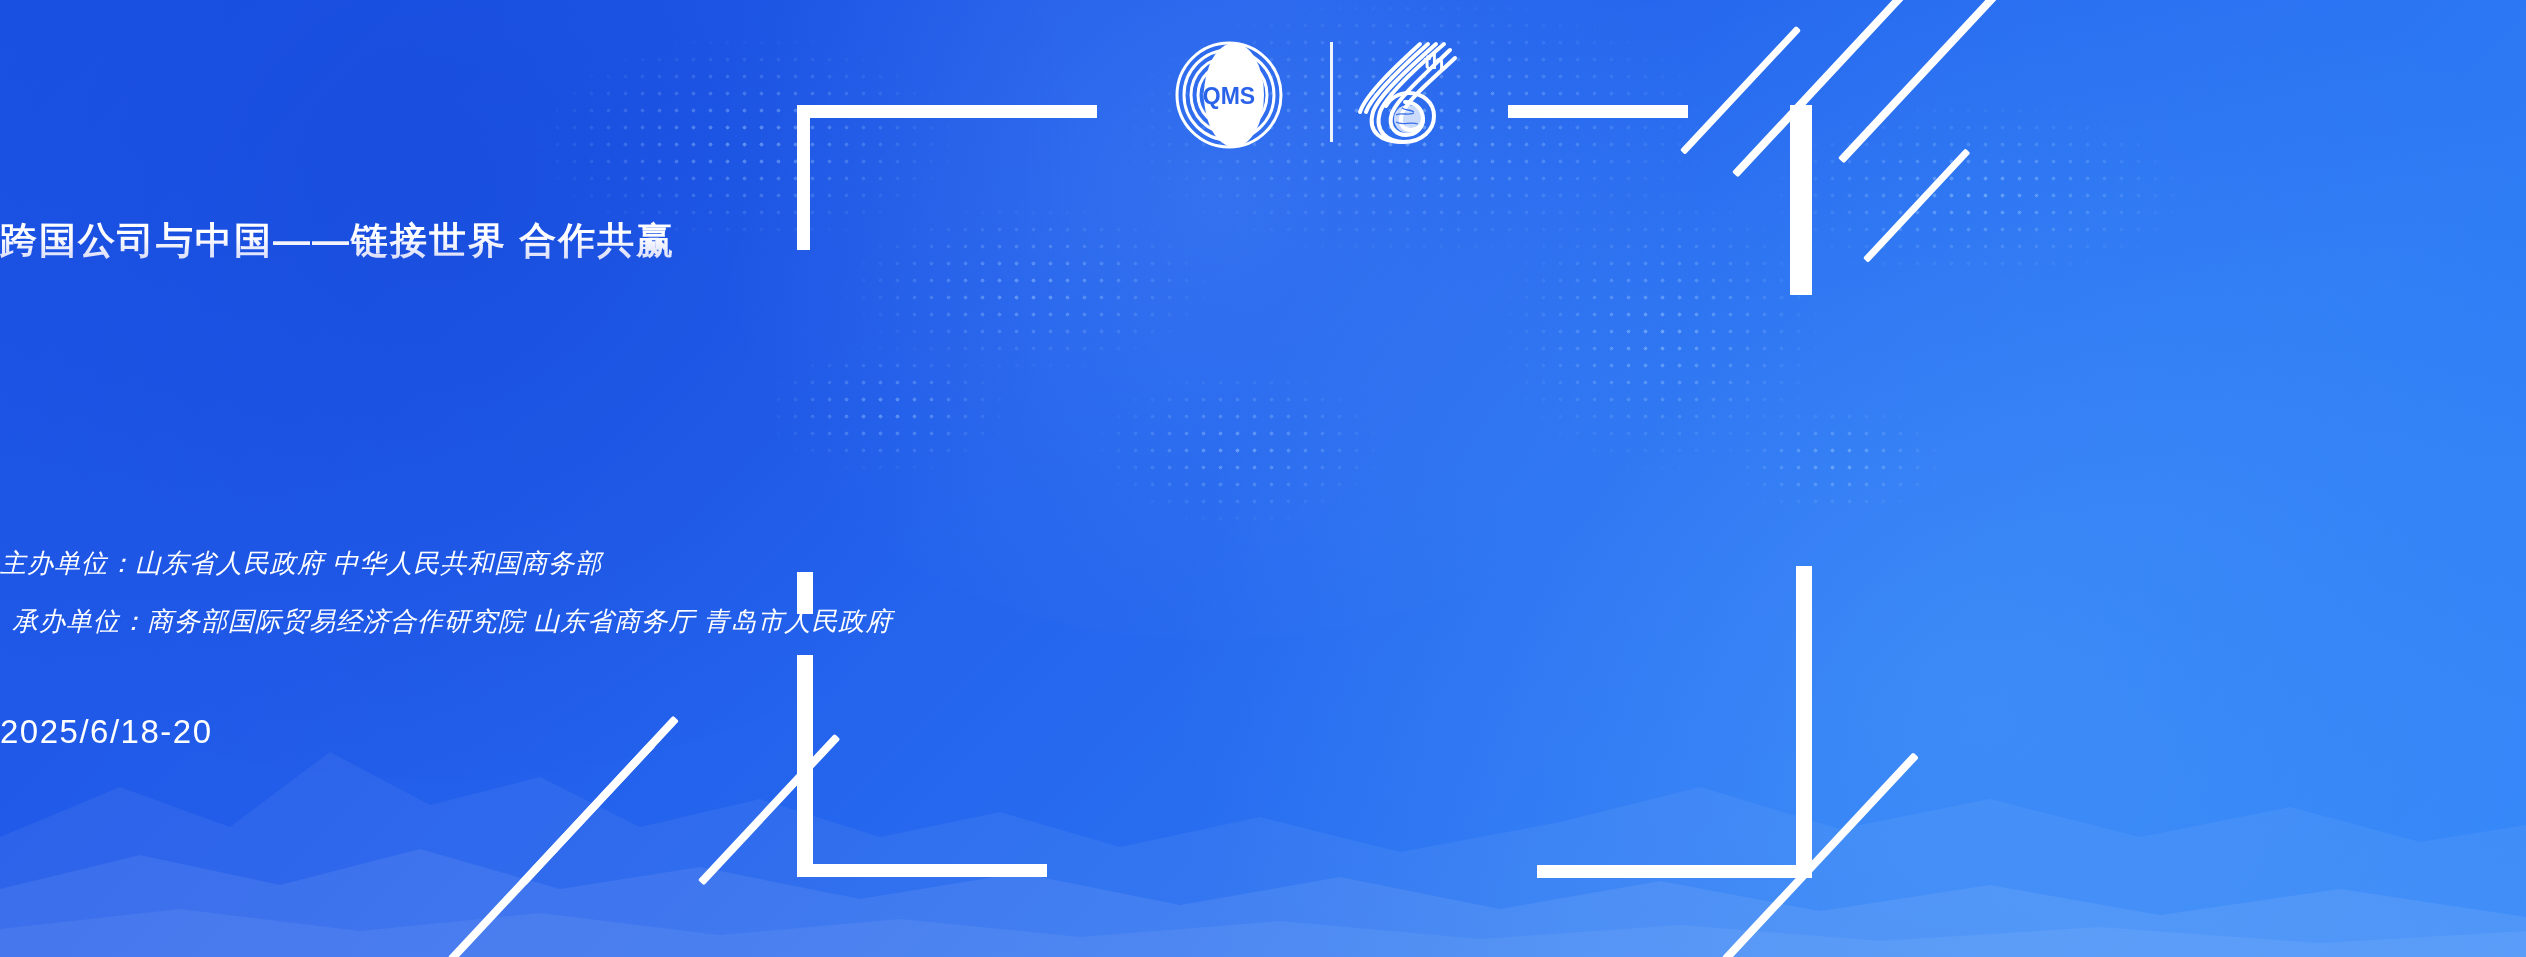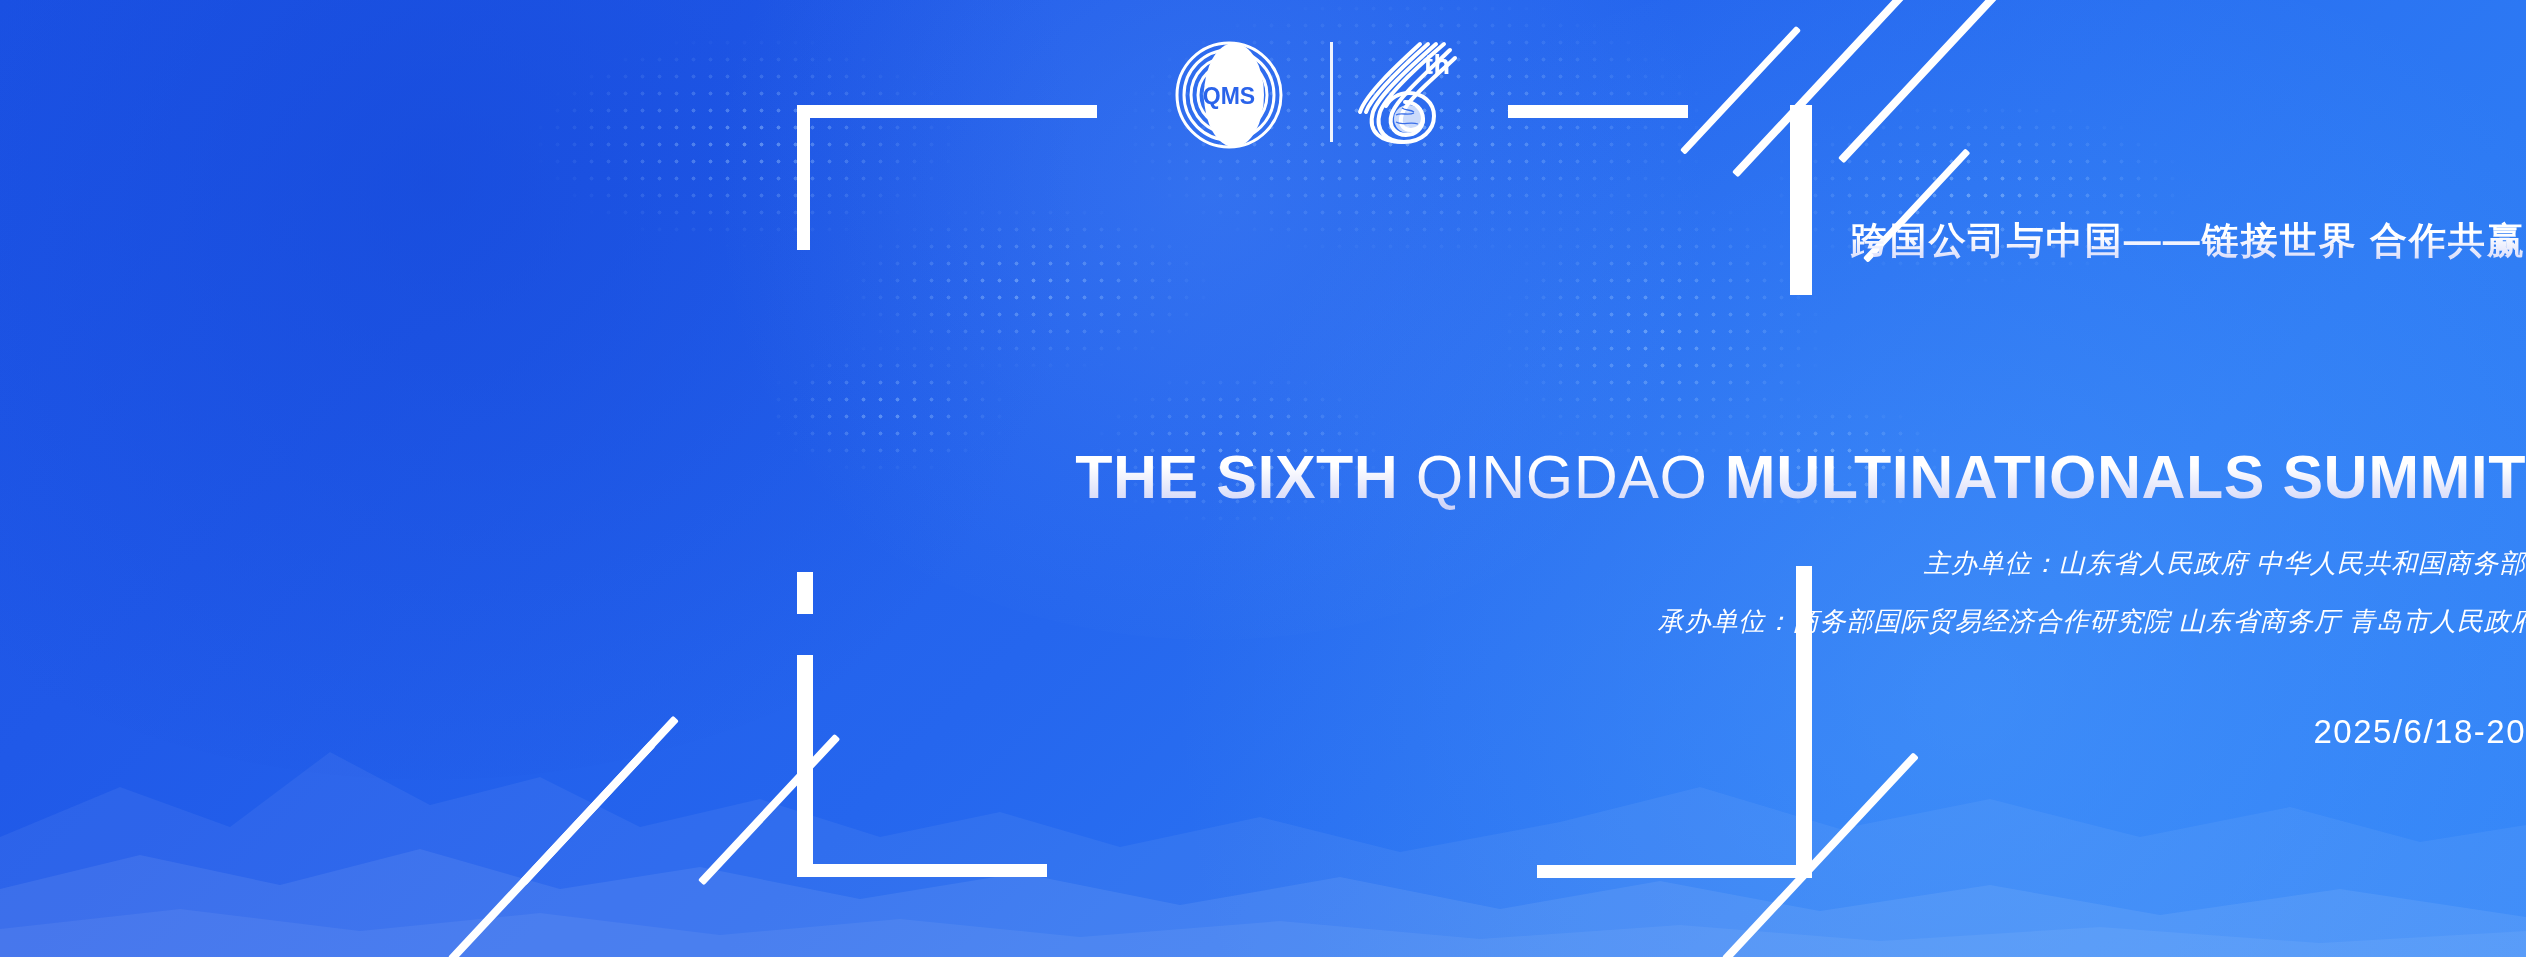--- a/index.html
+++ b/index.html
@@ -49,24 +49,24 @@
   
   .bracket{position:absolute;}
   .bracket i{position:absolute;background:#ffffff;display:block;}
 
   
   .streak{position:absolute;background:#ffffff;transform-origin:0 0;border-radius:2px;}
 
   
   .logo{position:absolute;left:1168px;top:40px;width:300px;height:110px;}
   .logo-div{position:absolute;left:1330px;top:42px;width:3px;height:100px;background:rgba(255,255,255,.92);}
-  .th{position:absolute;left:1424px;top:50px;color:#fff;font-size:27px;font-weight:700;letter-spacing:.5px;}
+  .th{position:absolute;left:1424px;top:50px;color:#fff;font-size:21px;font-weight:700;letter-spacing:.5px;}
 
   
-  .center{position:absolute;left:0;width:2526px;text-align:right;}
+  .center{position:absolute;left:0;width:2526px;text-align:left;}
   .subtitle{
     top:216px;font-size:37px;font-weight:700;letter-spacing:2px;
     background:linear-gradient(180deg,#ffffff 38%,#cfd4fa 100%);
     -webkit-background-clip:text;background-clip:text;color:transparent;
   }
   .maintitle{
     top:286px;font-size:108px;font-weight:700;letter-spacing:10px;line-height:1.08;
     background:linear-gradient(180deg,#ffffff 30%,#ffffff 42%,#bfc5f2 100%);
     -webkit-background-clip:text;background-clip:text;color:transparent;
     text-shadow:none;
@@ -178,22 +178,19 @@
     <g stroke="#3a6fe8" stroke-width="1.3" fill="none">
       <path d="M44,79 C49,76 56,80 62,77 M44,86 C50,90 58,85 66,88 M50,72 C54,75 58,73 62,76"></path>
     </g>
   </svg>
 
   <div class="th">th</div>
 
   <div class="center subtitle">跨国公司与中国——链接世界 合作共赢</div>
 
 
-  <div class="center entitle">
-    <span>THE SIXTH </span><span class="light">QINGDAO</span><span> MULTINATIONALS SUMMIT</span>
-  </div>
 
   <div class="center org org1">主办单位：山东省人民政府 中华人民共和国商务部</div>
   <div class="center org org2">承办单位：商务部国际贸易经济合作研究院 山东省商务厅 青岛市人民政府</div>
 
   <div class="center date">2025/6/18-20</div>
 
 </div>
 
 </body></html>

